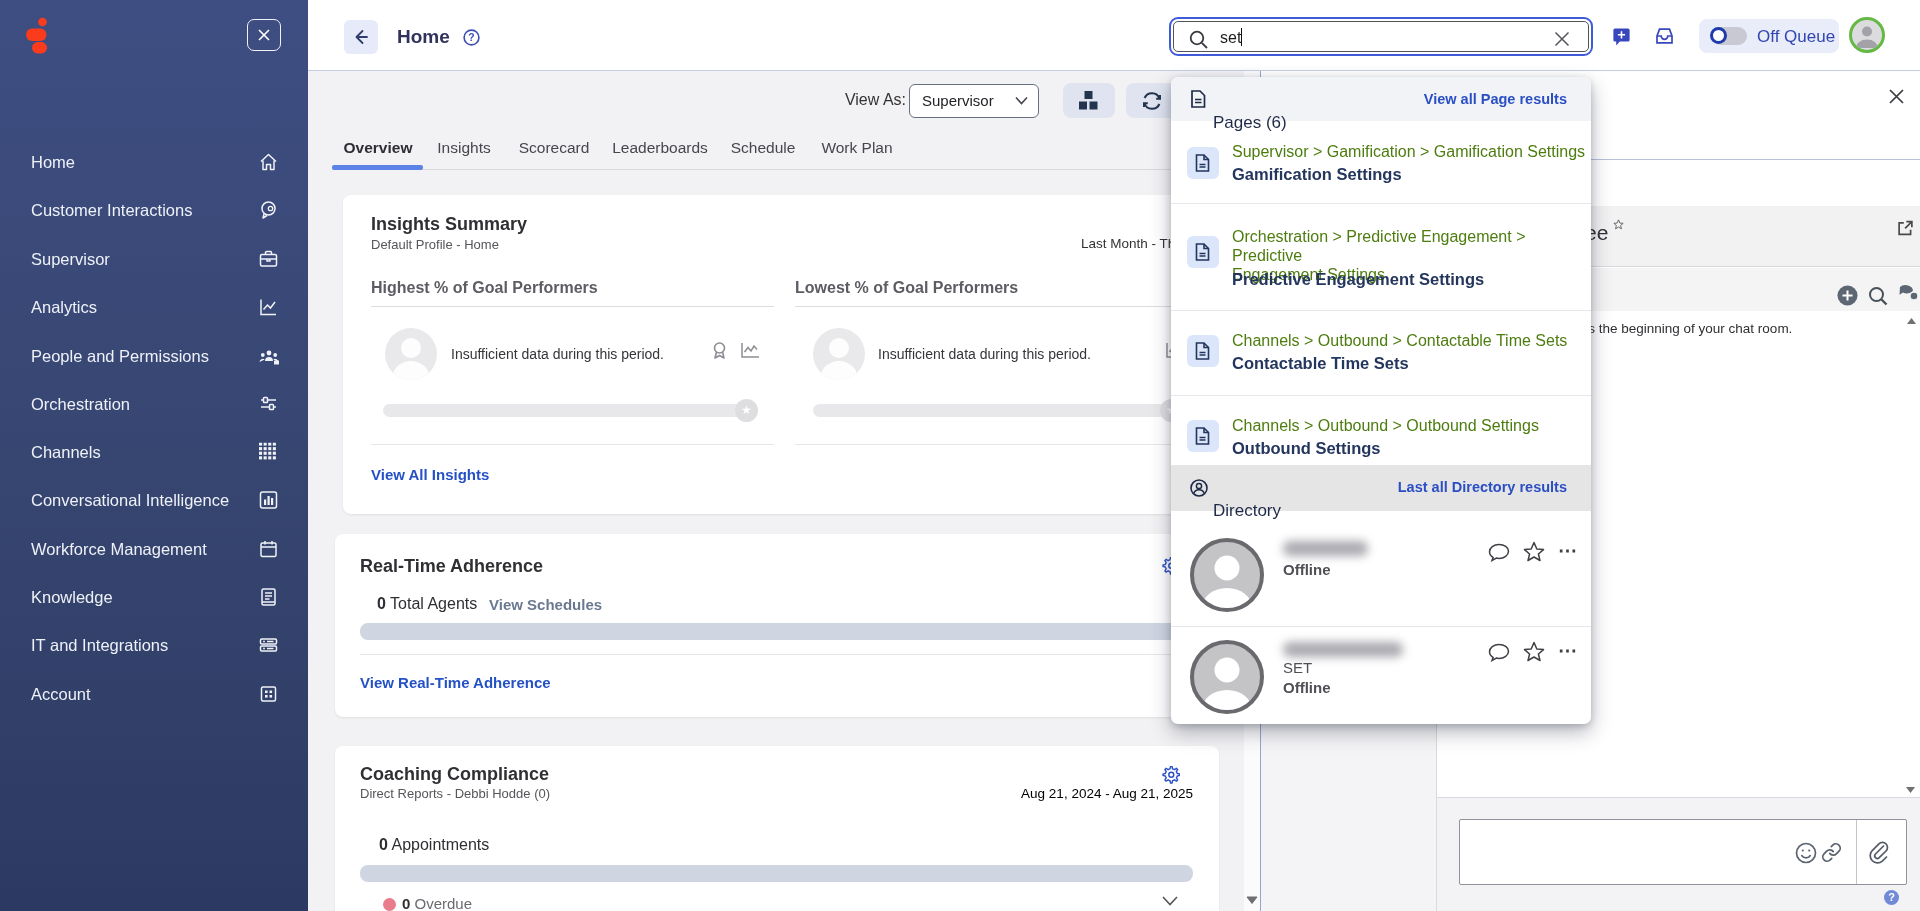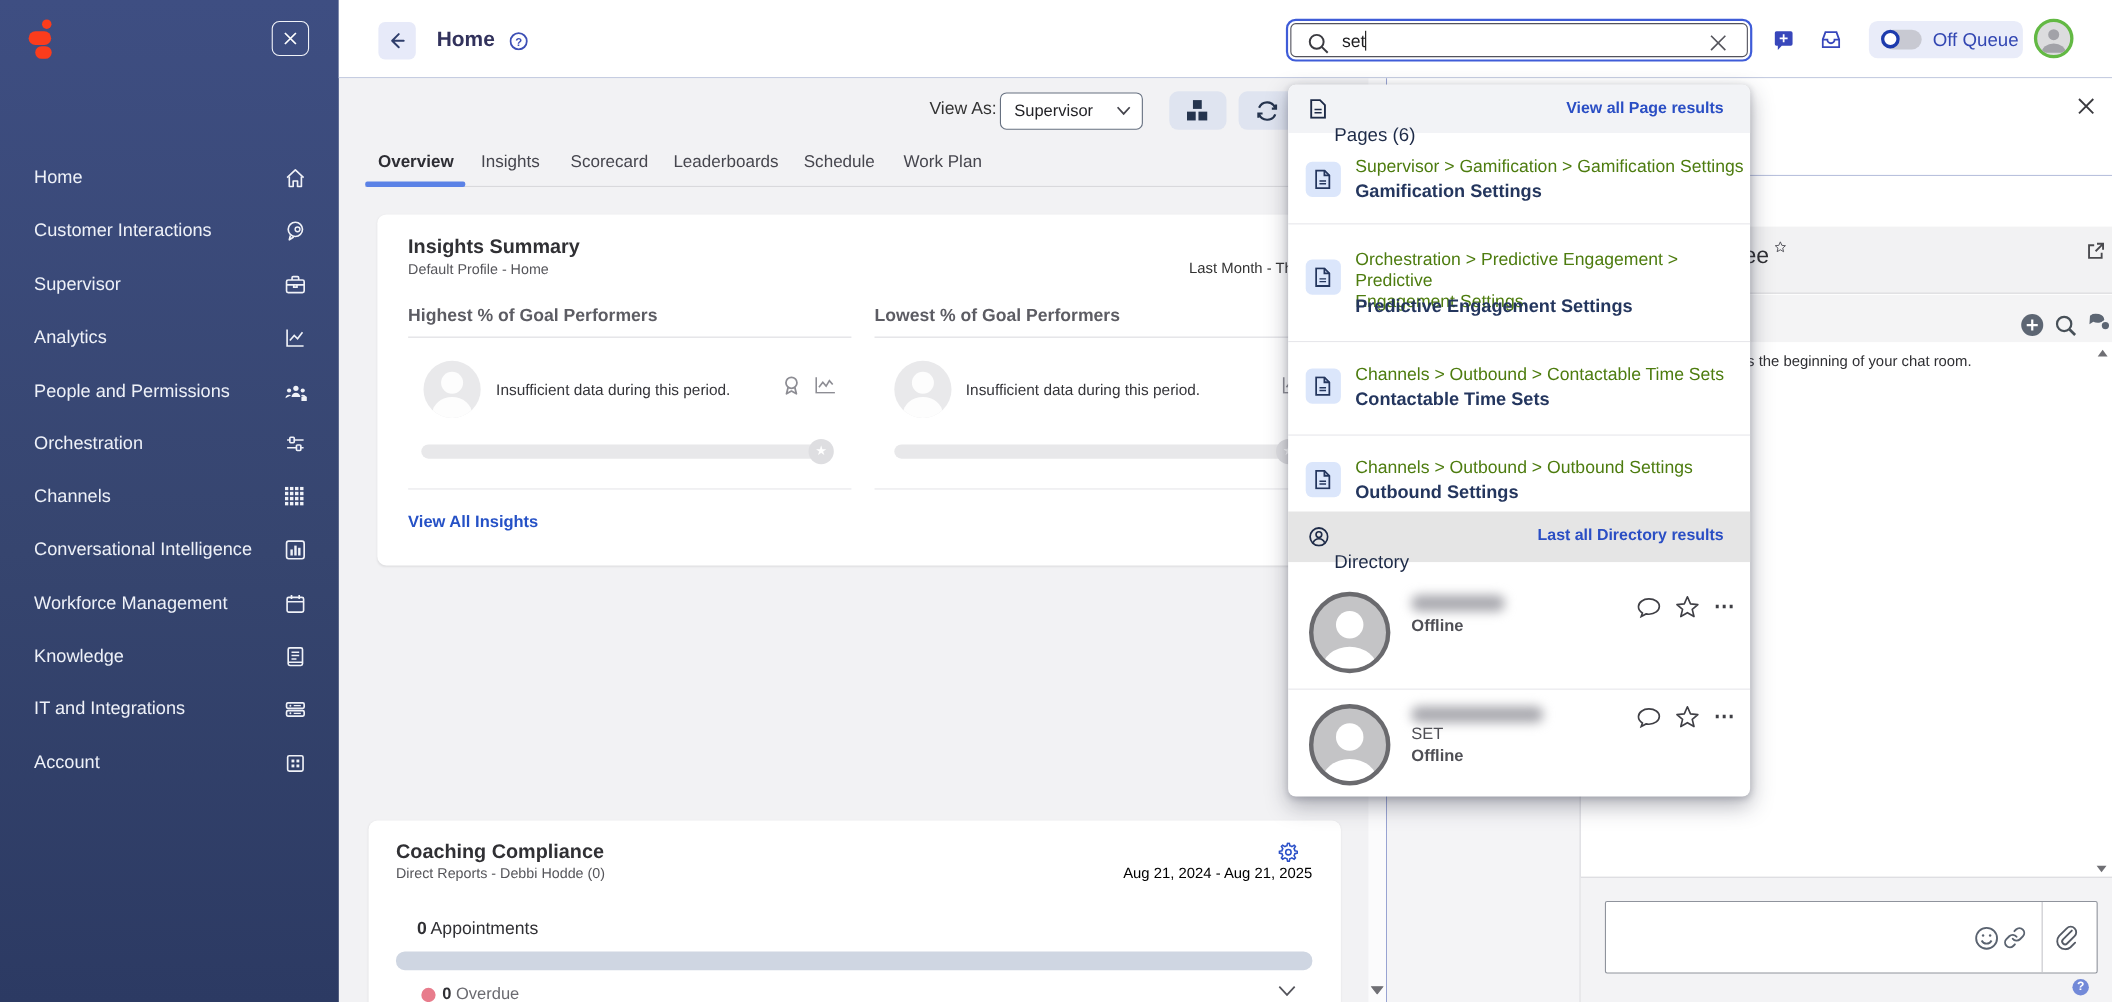--- a/index.html
+++ b/index.html
@@ -295,20 +295,31 @@
         <path d="M1 1 V15 H18" fill="none" stroke="#8d8d94" stroke-width="1.5"></path>
         <path d="M3.5 10 L7 5.5 L10 9 L13 4 L16 7.5" fill="none" stroke="#8d8d94" stroke-width="1.5"></path>
       </svg>
     <div class="abs pbar" style="left:470px;top:209px;width:372px;"></div>
     <div class="abs knob" style="left:817px;top:204px;"></div>
     <div class="abs hline" style="left:28px;top:249px;width:403px;background:#e6e6ea;"></div>
     <div class="abs hline" style="left:452px;top:249px;width:403px;background:#e6e6ea;"></div>
     <div class="abs link" style="left:28px;top:271px;font-size:15px;">View All Insights</div>
   </div>
 
+  <div class="abs card" id="card2">
+    <div class="abs ctitle" style="left:25px;top:22px;">Real-Time Adherence</div>
+    <svg class="abs" style="left:827px;top:23px" width="18" height="18" viewBox="0 0 19 19" id="gear2">
+        <use href="#gearsym"></use>
+      </svg>
+    <div class="abs" style="left:42px;top:61px;font-size:16px;color:#2f2f33;"><b>0</b> Total Agents</div>
+    <div class="abs" style="left:154px;top:62px;font-size:15px;font-weight:bold;color:#6b7990;">View Schedules</div>
+    <div class="abs bigbar" style="left:25px;top:89px;width:833px;"></div>
+    <div class="abs hline" style="left:25px;top:120px;width:833px;background:#e6e6ea;"></div>
+    <div class="abs link" style="left:25px;top:140px;font-size:15px;">View Real-Time Adherence</div>
+  </div>
 
   <div class="abs card" id="card3">
     <div class="abs ctitle" style="left:25px;top:18px;">Coaching Compliance</div>
     <div class="abs csub" style="left:25px;top:40px;">Direct Reports - Debbi Hodde (0)</div>
     <svg class="abs" style="left:827px;top:20px" width="18" height="18" viewBox="0 0 19 19" id="gear3">
         <use href="#gearsym"></use>
       </svg>
     <div class="abs" style="right:26px;top:40px;font-size:13.5px;color:#000000;">Aug 21, 2024 - Aug 21, 2025</div>
     <div class="abs" style="left:44px;top:90px;font-size:16px;color:#2f2f33;"><b>0</b> Appointments</div>
     <div class="abs bigbar" style="left:25px;top:119px;width:833px;"></div>

